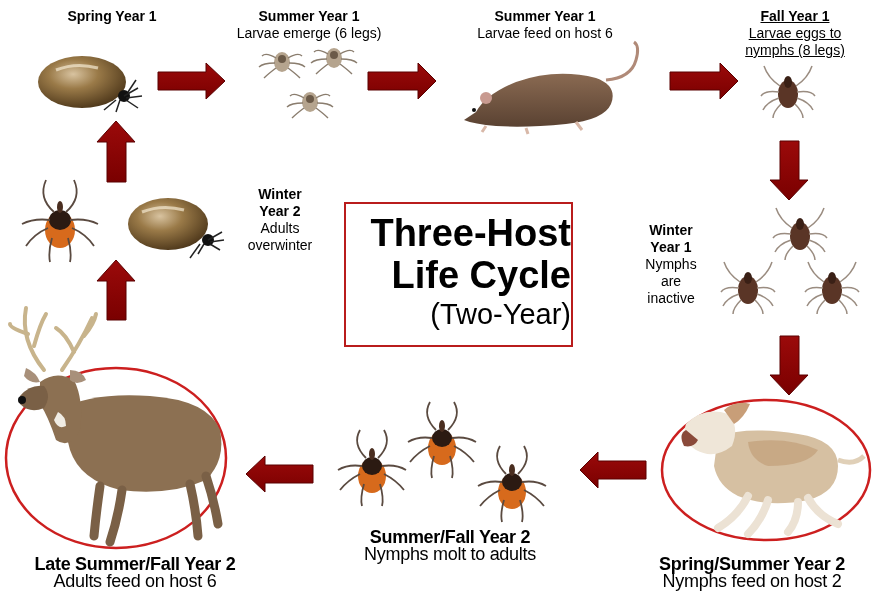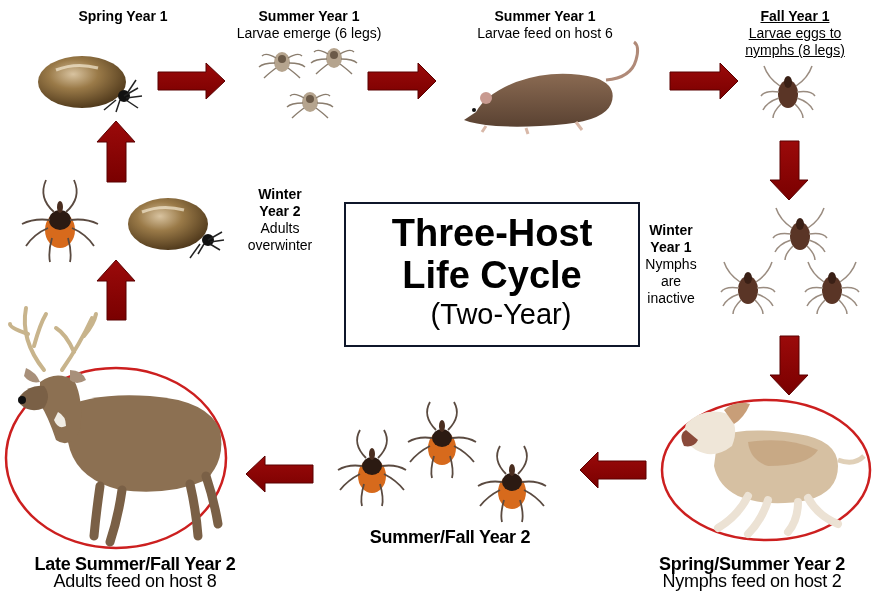--- a/index.html
+++ b/index.html
@@ -2,34 +2,34 @@
 <html><head>
 <meta charset="utf-8">
 <style>
   html, body { margin:0; padding:0; background:#ffffff; }
   body { width:884px; height:614px; position:relative; overflow:hidden;
          font-family:"Liberation Sans", sans-serif; color:#000; }
   .stage-label { position:absolute; text-align:center; line-height:17px; font-size:14px; }
   .stage-label .t { font-weight:bold; display:block; }
   .stage-label .d { display:block; }
   .narrow { font-size:18px; letter-spacing:-0.3px; }
-  .title-box { position:absolute; left:344px; top:202px; width:296px; height:145px;
-               border:2px solid #0f172a; box-sizing:border-box; text-align:center; }
+  .title-box { position:absolute; left:344px; top:202px; width:229px; height:145px;
+               border:2px solid #b91c1c; box-sizing:border-box; text-align:right; }
   .title-box .l1, .title-box .l2 { font-weight:bold; font-size:38px; line-height:42px; display:block; }
   .title-box .l1 { margin-top:8px; }
   .title-box .l3 { font-size:29px; line-height:36px; display:block;margin-left:18px; }
   svg { position:absolute; overflow:visible; }
 </style>
 </head>
 <body>
 
 
 
 
-<div class="stage-label" style="left:20px; top:8px; width:206px;">
+<div class="stage-label" style="left:9px; top:8px; width:206px;">
   <span class="t">Spring Year 1</span>
 </div>
 <div class="stage-label" style="left:214px; top:8px; width:190px;">
   <span class="t">Summer Year 1</span>
   <span class="d">Larvae emerge (6 legs)</span>
 </div>
 <div class="stage-label" style="left:460px; top:8px; width:170px;">
   <span class="t">Summer Year 1</span>
   <span class="d">Larvae feed on host 6</span>
 </div>
@@ -50,24 +50,25 @@
   <span class="t">Year 2</span>
   <span class="d">Adults</span>
   <span class="d">overwinter</span>
 </div>
 <div class="stage-label narrow" style="left:652px; top:556px; width:200px;">
   <span class="t">Spring/Summer Year 2</span>
   <span class="d">Nymphs feed on host 2</span>
 </div>
 <div class="stage-label narrow" style="left:350px; top:529px; width:200px;">
   <span class="t">Summer/Fall Year 2</span>
+  <span class="d">Nymphs molt to adults</span>
 </div>
 <div class="stage-label narrow" style="left:20px; top:556px; width:230px;">
   <span class="t">Late Summer/Fall Year 2</span>
-  <span class="d">Adults feed on host 8</span>
+  <span class="d">Adults feed on host 6</span>
 </div>
 
 
 <div class="title-box">
   <span class="l1">Three-Host</span>
   <span class="l2">Life Cycle</span>
   <span class="l3">(Two-Year)</span>
 </div>
 
 

